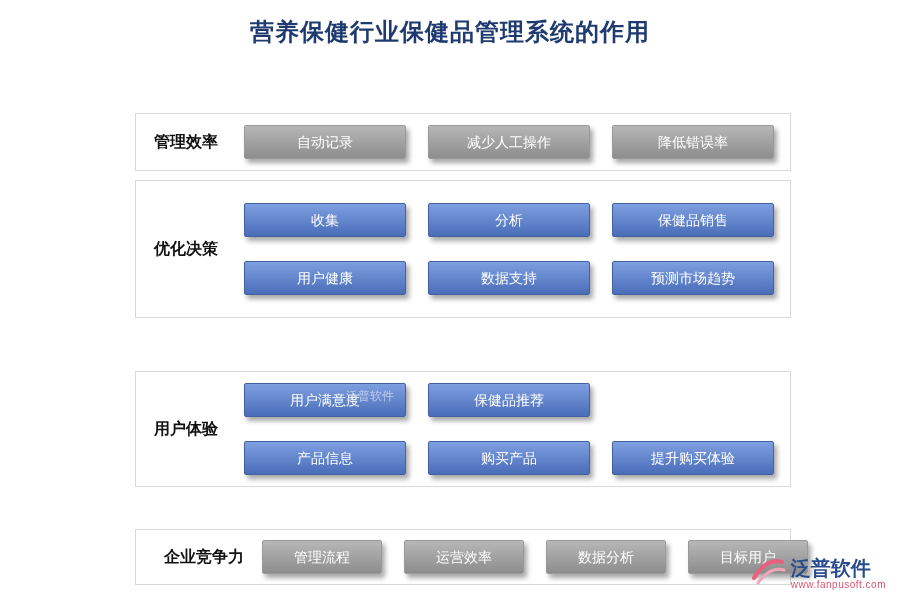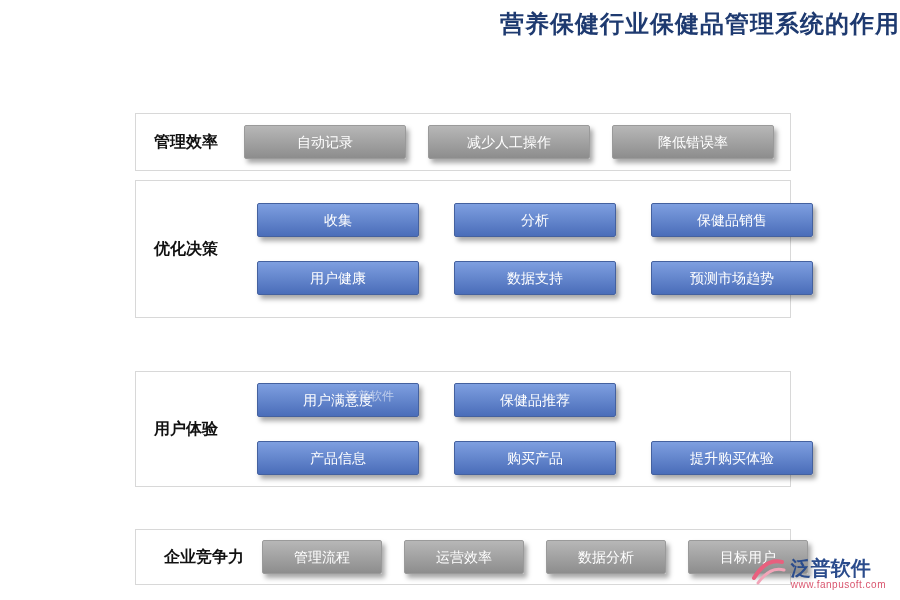--- a/index.html
+++ b/index.html
@@ -1,22 +1,22 @@
 <!DOCTYPE html>
 <html><head>
 <meta charset="utf-8">
 <style>
   html,body { margin:0; padding:0; background:#ffffff; }
   .page {
     position:relative; width:900px; height:600px; background:#ffffff;
     overflow:hidden; font-family:"Liberation Sans","DejaVu Sans",sans-serif;
   }
   .page-title {
-    position:absolute; top:8px; left:0; width:100%; margin:0;
-    text-align:right; font-family:"Liberation Serif","DejaVu Serif",serif;
+    position:absolute; top:16px; left:0; width:100%; margin:0;
+    text-align:center; font-family:"Liberation Serif","DejaVu Serif",serif;
     font-size:24px; font-weight:bold; color:#1e3a70; letter-spacing:1px;
   }
   .section {
     position:absolute; left:135px; width:656px; box-sizing:border-box;
     border:1px solid #d8d8d8; background:#ffffff;
     display:flex; align-items:center;
   }
   .s0 { top:113px; height:58px; }
   .s1 { top:180px; height:138px; }
   .s2 { top:371px; height:116px; }
@@ -36,21 +36,20 @@
     font-size:14px; border-radius:2px; width:160px;
     box-shadow:3px 4px 5px rgba(0,0,0,0.35);
   }
   .btn.gray {
     background:linear-gradient(180deg,#b7b7b7 0%,#8d8d8d 100%);
     border:1px solid #9a9a9a;
   }
   .btn.blue {
     background:linear-gradient(180deg,#7e9fe0 0%,#4a6db9 100%);
     border:1px solid #44619f;
-    margin-left:13px;
   }
   .s3 .btn { width:118px; }
   .watermark {
     position:absolute; left:346px; top:388px; z-index:5;
     font-size:12px; color:rgba(255,255,255,0.55); pointer-events:none;
   }
   .logo {
     position:absolute; right:14px; bottom:10px;
     display:flex; align-items:center; gap:5px;
   }

